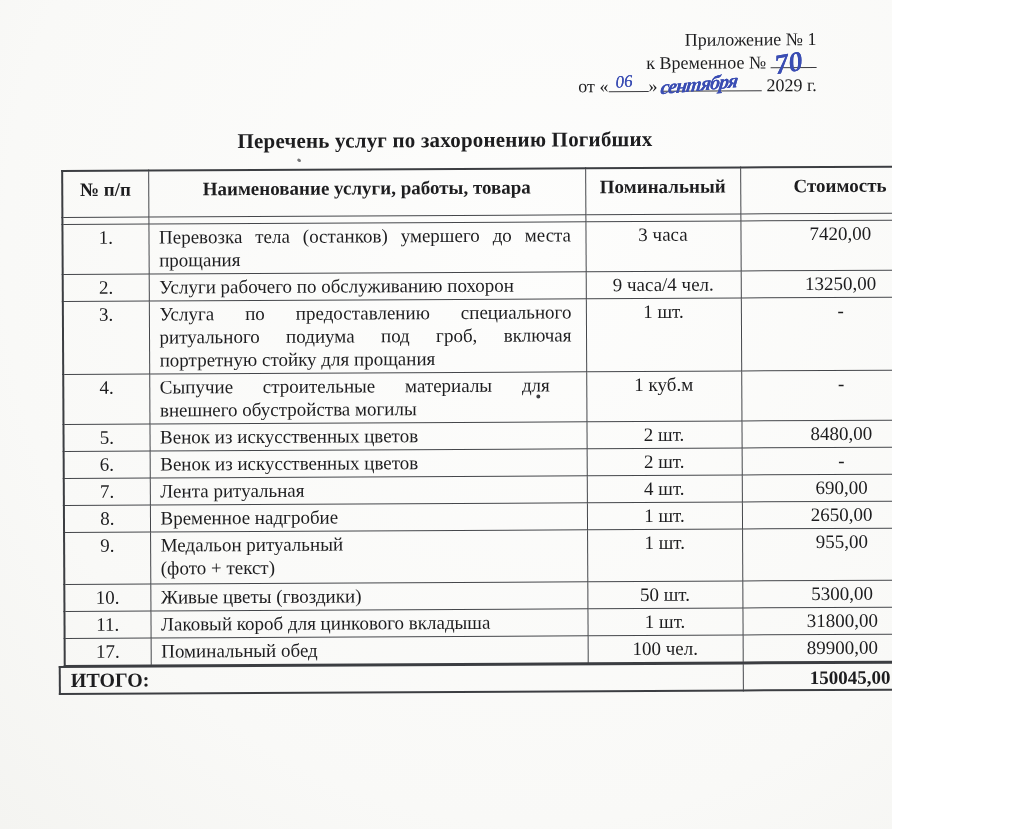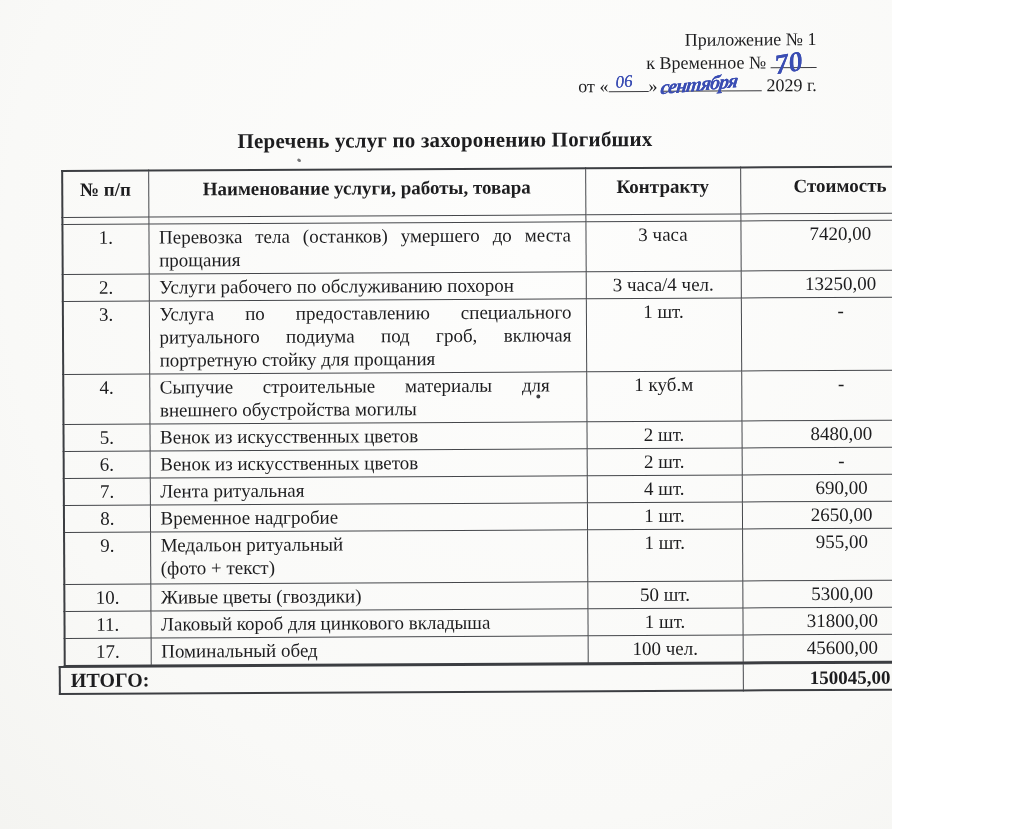--- a/index.html
+++ b/index.html
@@ -172,40 +172,40 @@
         <colgroup>
           <col class="c-num">
             <col class="c-name">
             <col class="c-qty">
             <col class="c-cost">
         </colgroup>
         <tbody>
           <tr class="rh">
             <th>№ п/п</th>
             <th>Наименование услуги, работы, товара</th>
-            <th>Контракту</th>
+            <th>Поминальный</th>
             <th>Стоимость</th>
           </tr>
           <tr class="rsp">
             <td></td>
               <td></td>
             <td></td>
               <td></td>
           </tr>
 
           <tr class="r0">
             <td class="num">1.</td>
             <td class="name just">Перевозка тела (останков) умершего до места прощания</td>
             <td class="qty">3 часа</td>
             <td class="cost">7420,00</td>
           </tr>
           <tr class="r1">
             <td class="num">2.</td>
             <td class="name">Услуги рабочего по обслуживанию похорон</td>
-            <td class="qty">3 часа/4 чел.</td>
+            <td class="qty">9 часа/4 чел.</td>
             <td class="cost">13250,00</td>
           </tr>
           <tr class="r2">
             <td class="num">3.</td>
             <td class="name just">Услуга по предоставлению специального ритуального подиума под гроб, включая портретную стойку для прощания</td>
             <td class="qty">1 шт.</td>
             <td class="cost">-</td>
           </tr>
           <tr class="r3">
             <td class="num">4.</td>
@@ -253,21 +253,21 @@
           <tr class="r10">
             <td class="num">11.</td>
             <td class="name">Лаковый короб для цинкового вкладыша</td>
             <td class="qty">1 шт.</td>
             <td class="cost">31800,00</td>
           </tr>
           <tr class="r11">
             <td class="num">17.</td>
             <td class="name">Поминальный обед</td>
             <td class="qty">100 чел.</td>
-            <td class="cost">45600,00</td>
+            <td class="cost">89900,00</td>
           </tr>
         </tbody>
       </table>
 
       <table class="total-table">
         <colgroup>
           <col class="c-total-label">
             <col class="c-total-value">
         </colgroup>
         <tbody>

